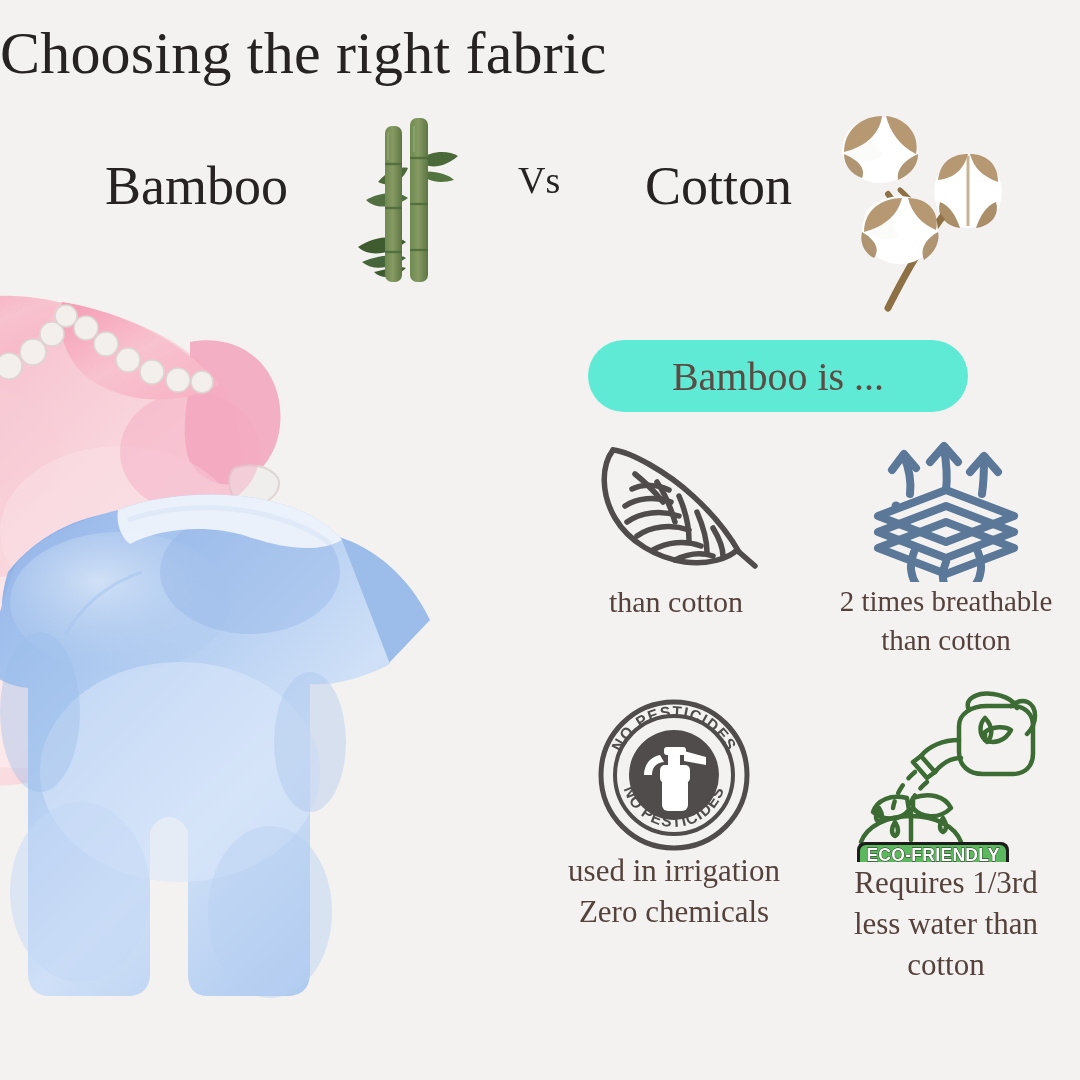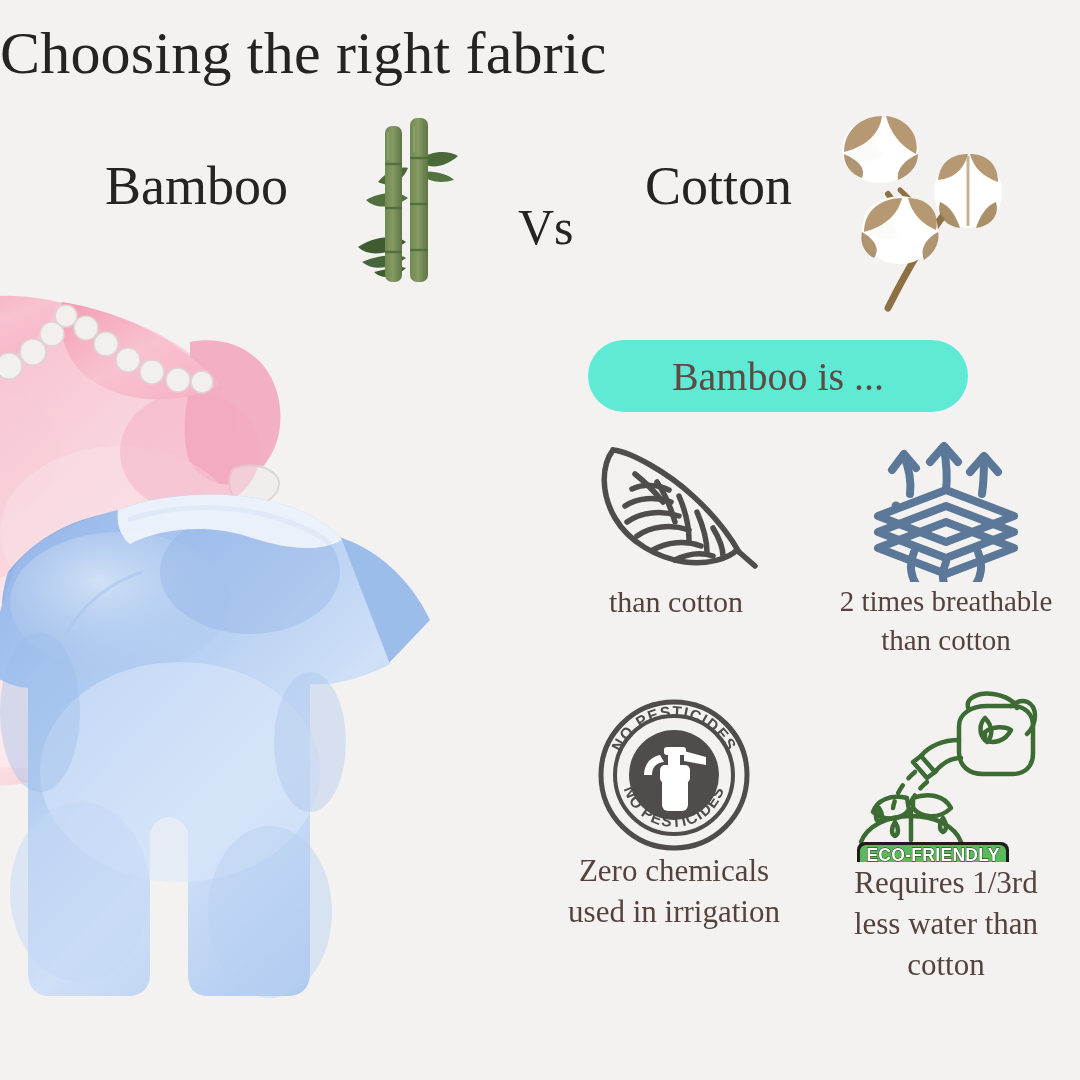--- a/index.html
+++ b/index.html
@@ -23,21 +23,21 @@
   
   .vsrow {
     position:absolute; top:140px; left:0; width:940px; height:120px;
   }
   .vs-bamboo {
     position:absolute; left:105px; top:15px;
     font-size:54px; color:#262322;
   }
   .vs-word {
     position:absolute; left:518px; top:18px;
-    font-size:50px; color:#262322;margin-top:40px;
+    font-size:38px; color:#262322;
   }
   .vs-cotton {
     position:absolute; left:645px; top:15px;
     font-size:54px; color:#262322;
   }
   .bamboo-icon { position:absolute; left:348px; top:-28px; }
   .cotton-icon { position:absolute; left:828px; top:-38px; }
 
   
   .garments { position:absolute; left:-110px; top:272px; width:620px; height:810px; }
@@ -357,22 +357,22 @@
             <rect x="68" y="82" width="26" height="34" rx="6"></rect>
             <rect x="66" y="70" width="30" height="18" rx="5"></rect>
             <rect x="74" y="58" width="12" height="16" rx="3"></rect>
             <rect x="70" y="52" width="22" height="8" rx="3"></rect>
             <path d="M90 56 L112 62 L112 70 L90 66 Z"></path>
             <path d="M66 60 C56 62 50 70 50 80 L58 80 C58 72 62 68 70 67 Z"></path>
           </g>
         </svg>
       </div>
       <div class="cell-text">
+        <span class="nowrapline">used in irrigation</span>
         <span class="nowrapline">Zero chemicals</span>
-        <span class="nowrapline">used in irrigation</span>
       </div>
     </div>
 
     <div class="cell c-water">
       <div class="cell-icon" style="height:172px">
         <svg width="190" height="172" viewBox="0 0 190 172">
           <g fill="none" stroke="#3c6b33" stroke-width="4.5" stroke-linecap="round" stroke-linejoin="round">
 
             <path d="M108 36 C108 24 120 16 136 16 L162 16 C174 16 182 24 182 36
                      L182 64 C182 76 174 84 162 84 L132 84 C118 84 108 76 108 62 Z"></path>

